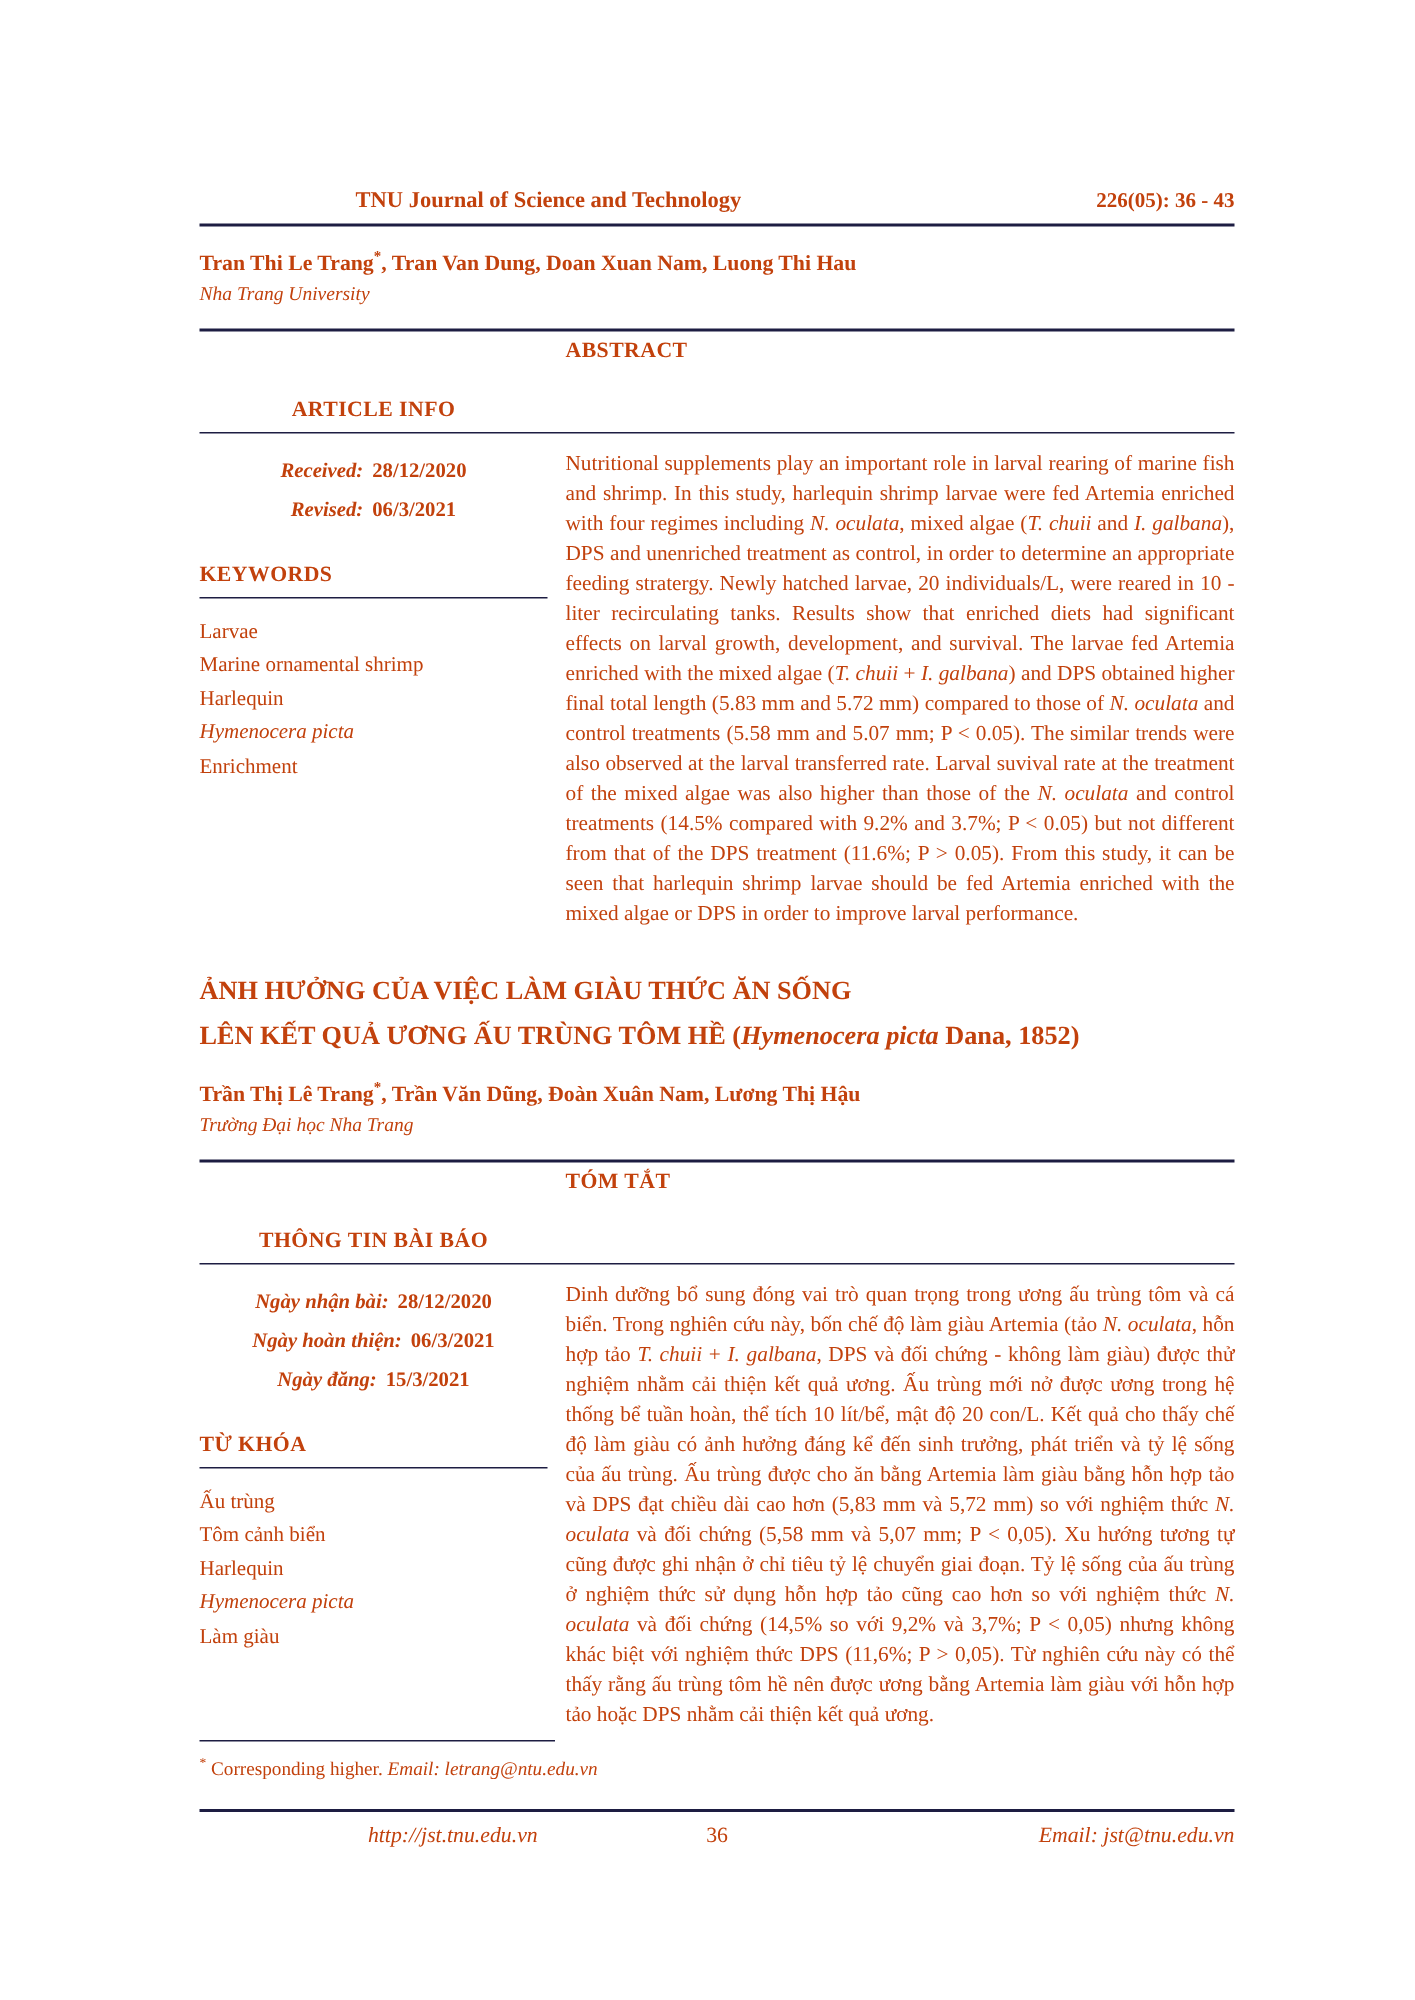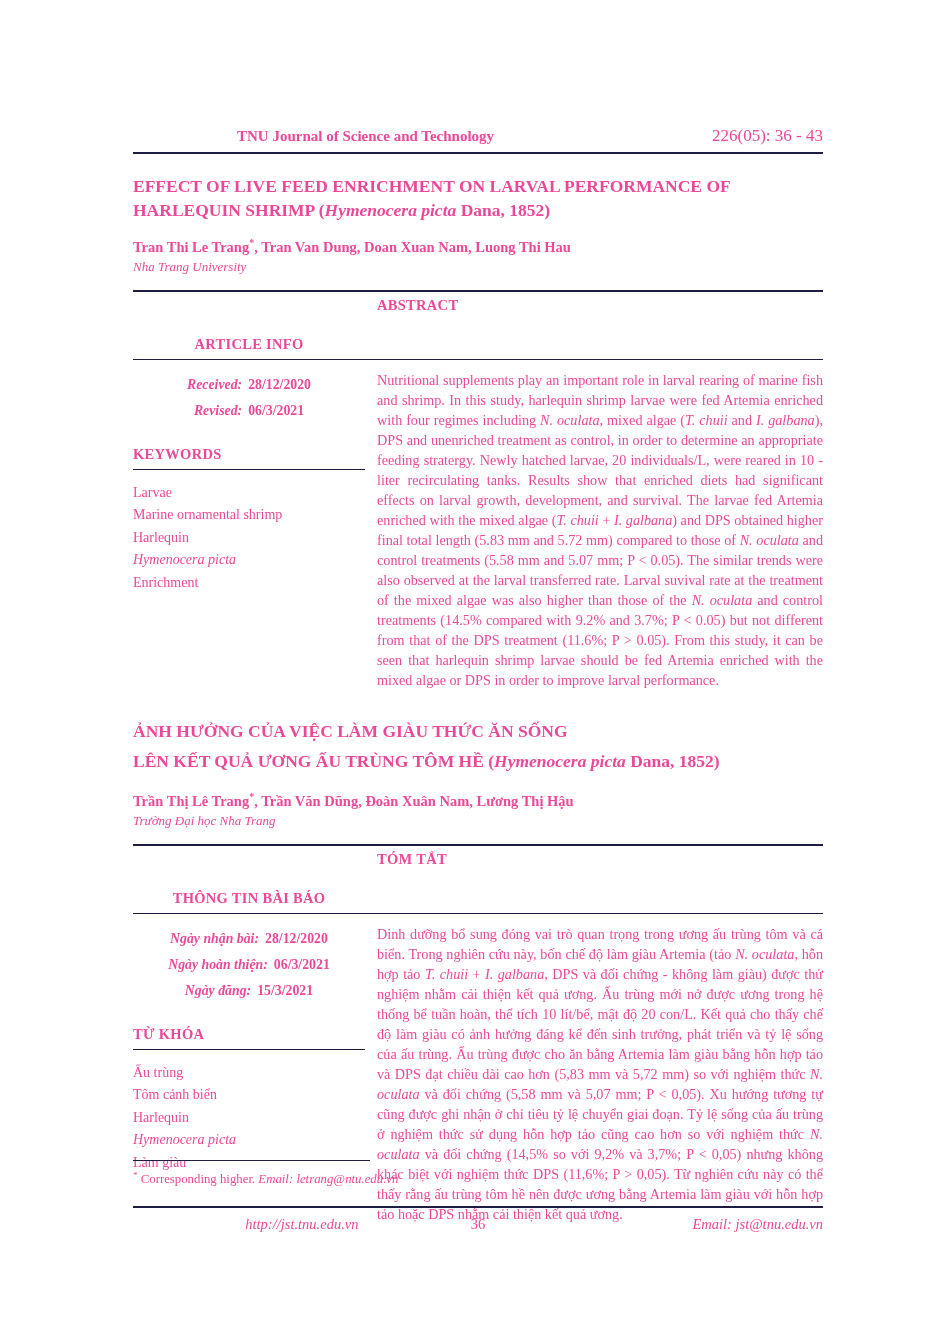--- a/index.html
+++ b/index.html
@@ -2,40 +2,40 @@
 <html><head>
 <meta charset="utf-8">
 <style>
   * { box-sizing: border-box; margin: 0; padding: 0; }
   html, body { background: #ffffff; }
   .page {
     position: relative;
     width: 943px;
     height: 1333px;
     background: #ffffff;
-    color: #ec4899;
+    color: #c2410c;
     font-family: "Liberation Serif", "DejaVu Serif", serif;
     overflow: hidden;
   }
   .content {
     position: absolute;
     left: 133px;
     top: 126px;
     width: 690px;
   }
   
   .jheader {
     display: flex;
     justify-content: space-between;
     align-items: baseline;
     padding-left: 104px;
     font-size: 15px;
   }
   .jheader .jname { font-weight: bold; }
-  .jheader .jissue { font-size: 17px; }
+  .jheader .jissue { font-size: 14px; font-weight: bold; }
   .rule-thick { border-top: 2.5px solid #1d1d42; margin-top: 6px; }
   .rule-med   { border-top: 2px solid #1d1d42; }
   .rule-thin  { border-top: 1.5px solid #1d1d42; }
 
   
   .art-title {
     margin-top: 20px;
     font-size: 17.5px;
     font-weight: bold;
     line-height: 24px;
@@ -134,24 +134,20 @@
 
 <div class="page">
   <div class="content">
 
     <div class="jheader">
       <span class="jname">TNU Journal of Science and Technology</span>
       <span class="jissue">226(05): 36 - 43</span>
     </div>
     <div class="rule-thick"></div>
 
-    <h1 class="art-title">
-      <span>EFFECT OF LIVE FEED ENRICHMENT ON LARVAL PERFORMANCE OF</span><br>
-      <span>HARLEQUIN SHRIMP (</span><span class="it">Hymenocera picta</span><span> Dana, 1852)</span>
-    </h1>
     <p class="authors">
       <span>Tran Thi Le Trang</span><sup>*</sup><span>, Tran Van Dung, Doan Xuan Nam, Luong Thi Hau</span>
     </p>
     <p class="affiliation">Nha Trang University</p>
 
     <div class="info-block">
       <div class="rule-med"></div>
       <div class="two-col headrow">
         <div class="h-info">ARTICLE INFO</div>
         <div class="h-abs">ABSTRACT</div>

